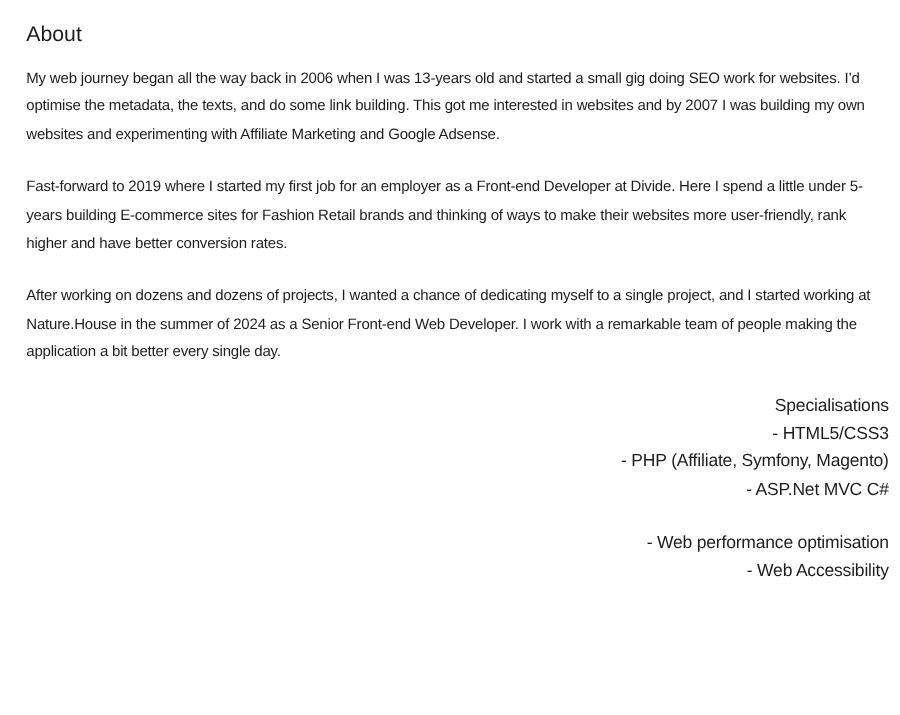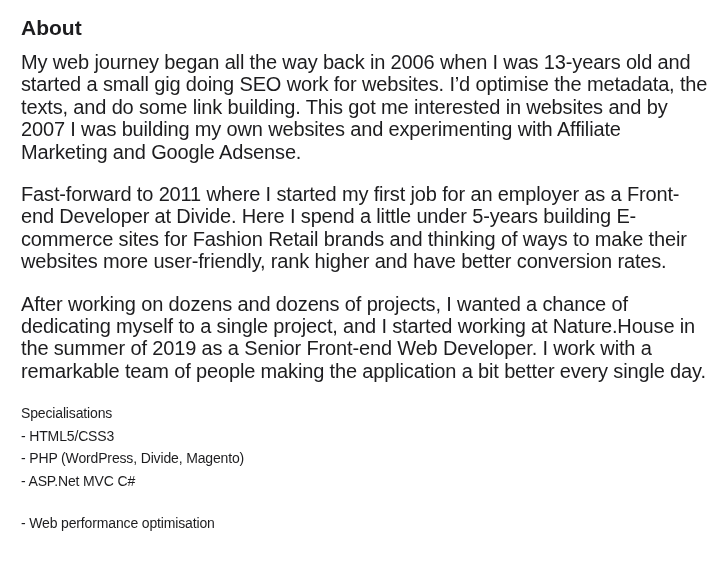--- a/index.html
+++ b/index.html
@@ -14,57 +14,59 @@
     color: #1d1d1f;
     font-family: "Liberation Sans", "DejaVu Sans", sans-serif;
     -webkit-font-smoothing: antialiased;
   }
   .content {
     box-sizing: content-box;
     width: 690px;
     padding: 13px 0 0 21px;
   }
   .page-title {
-    font-size: 21px;
+    font-size: 17px;
     line-height: 30px;
-    font-weight: 700;
+    font-weight: 400;
     letter-spacing: 0;
     margin: 0 0 8px 0;
   }
   .para {
-    font-size: 20px;
+    font-size: 12px;
     line-height: 22.4px;
     letter-spacing: -0.15px;
     margin: 0 0 20px 0;
   }
   .line {
     font-size: 14px;
     line-height: 22.4px;
     letter-spacing: -0.15px;
+    text-align: right;
   }
   .list-block {
     margin: 0;
   }
   .gap-top {
     margin-top: 20px;
   }
 </style>
 </head>
 <body>
 
 <div class="content">
   <h1 class="page-title">About</h1>
 
   <p class="para">My web journey began all the way back in 2006 when I was 13-years old and started a small gig doing SEO work for websites. I’d optimise the metadata, the texts, and do some link building. This got me interested in websites and by 2007 I was building my own websites and experimenting with Affiliate Marketing and Google Adsense.</p>
-  <p class="para">Fast-forward to 2011 where I started my first job for an employer as a Front-end Developer at Divide. Here I spend a little under 5-years building E-commerce sites for Fashion Retail brands and thinking of ways to make their websites more user-friendly, rank higher and have better conversion rates.</p>
-  <p class="para">After working on dozens and dozens of projects, I wanted a chance of dedicating myself to a single project, and I started working at Nature.House in the summer of 2019 as a Senior Front-end Web Developer. I work with a remarkable team of people making the application a bit better every single day.</p>
+  <p class="para">Fast-forward to 2019 where I started my first job for an employer as a Front-end Developer at Divide. Here I spend a little under 5-years building E-commerce sites for Fashion Retail brands and thinking of ways to make their websites more user-friendly, rank higher and have better conversion rates.</p>
+  <p class="para">After working on dozens and dozens of projects, I wanted a chance of dedicating myself to a single project, and I started working at Nature.House in the summer of 2024 as a Senior Front-end Web Developer. I work with a remarkable team of people making the application a bit better every single day.</p>
 
   <div class="list-block">
     <div class="line">Specialisations</div>
     <div class="line">- HTML5/CSS3</div>
-    <div class="line">- PHP (WordPress, Divide, Magento)</div>
+    <div class="line">- PHP (Affiliate, Symfony, Magento)</div>
     <div class="line">- ASP.Net MVC C#</div>
   </div>
 
   <div class="list-block gap-top">
     <div class="line">- Web performance optimisation</div>
+    <div class="line">- Web Accessibility</div>
   </div>
 </div>
 
 </body></html>

